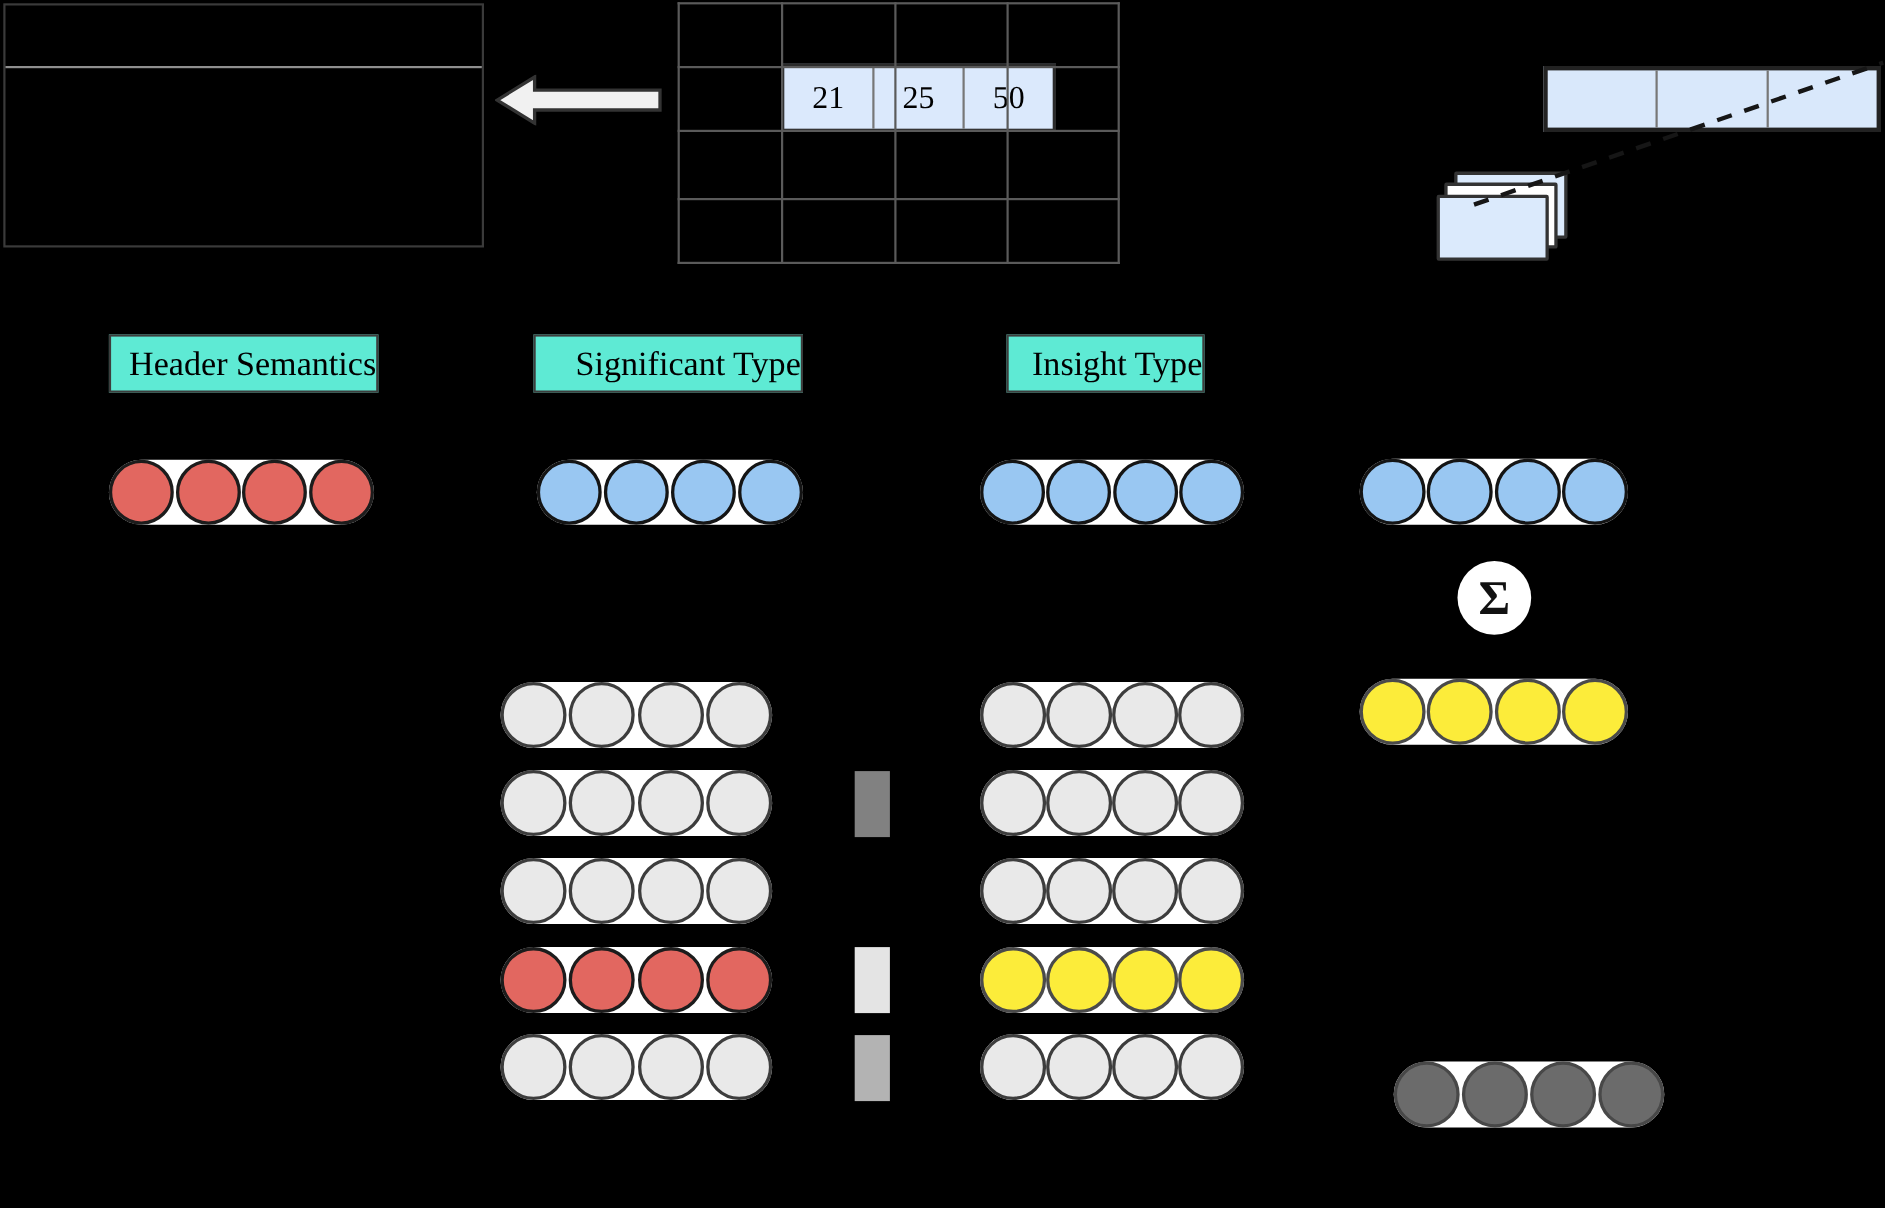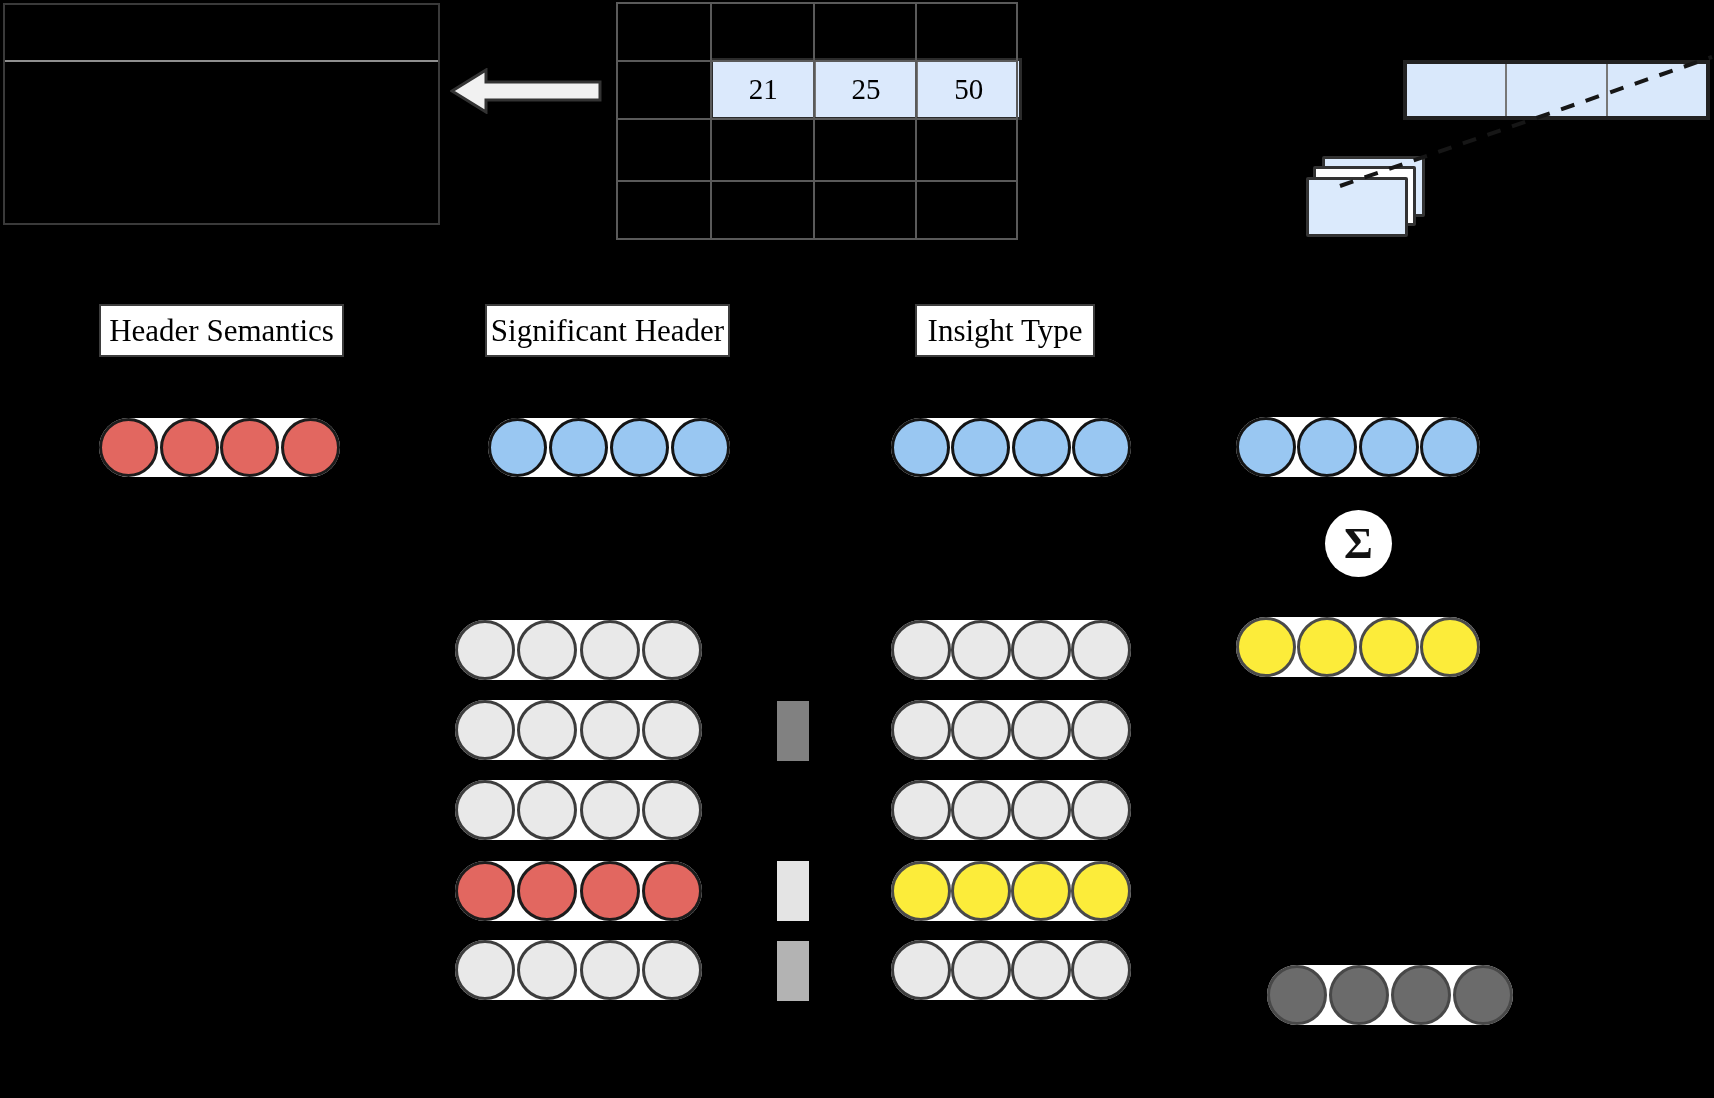--- a/index.html
+++ b/index.html
@@ -6,35 +6,35 @@
   .canvas{position:relative;width:1714px;height:1098px;background:#000;overflow:hidden;
           font-family:"Liberation Serif","DejaVu Serif",serif;}
   .abs{position:absolute;}
   
   .icard{position:absolute;left:3px;top:3px;width:437px;height:222px;
          border:2px solid #3a3a3a;box-sizing:border-box;}
   .icard-divider{position:absolute;left:0;right:0;top:55px;height:2px;background:#8f8f8f;}
   
   .table-wrap{position:absolute;left:616px;top:2px;width:402px;height:238px;}
   .gridline{position:absolute;}
-  .hl-group{position:absolute;left:94px;top:56px;width:312px;height:62px;display:flex;
+  .hl-group{position:absolute;left:94px;top:56px;width:250px;height:62px;display:flex;
             box-sizing:border-box;border:3px solid #2b2b2b;}
   .hl-cell{flex:1;display:flex;align-items:center;justify-content:center;
            font-size:29px;color:#000;}
   .hl-cell + .hl-cell{border-left:2px solid #777;}
   
   .vbar{position:absolute;left:1403px;top:60px;width:307px;height:60px;display:flex;
         box-sizing:border-box;border:4px solid #222;}
   .vbar-cell{flex:1;}
   .vbar-cell + .vbar-cell{border-left:2px solid #777;}
   
   .card{position:absolute;box-sizing:border-box;border:3px solid #333;border-radius:2px;}
   
-  .label-box{position:absolute;background:#ffffff;border:2px solid #3d3d3d;box-sizing:border-box;
-             display:flex;align-items:center;justify-content:center;font-size:31px;color:#000;}
+  .label-box{position:absolute;background:#5eead4;border:2px solid #3d3d3d;box-sizing:border-box;
+             display:flex;align-items:center;justify-content:flex-end;font-size:31px;color:#000;}
   .mlp{position:absolute;left:1338px;top:808px;width:100px;height:102px;background:#eee;
        border:2px solid #555;box-sizing:border-box;display:flex;align-items:center;
        justify-content:center;font-size:31px;color:#000;}
   .sigma{position:absolute;left:1325px;top:510px;width:67px;height:67px;background:#fff;
          border-radius:50%;display:flex;align-items:center;justify-content:center;
          font-size:44px;font-weight:bold;color:#111;}
   
   .pill-row{position:absolute;background:#fff;display:flex;justify-content:space-between;
             align-items:center;}
   .unit{border-radius:50%;box-sizing:border-box;border:3px solid #222;flex:none;}
@@ -83,21 +83,21 @@
   <div class="card" id="card-front" style="left: 1306px; top: 177px; width: 102px; height: 60px; background: rgb(219, 234, 252); border-color: rgb(51, 51, 51);"></div>
 
   <svg class="overlay" width="1714" height="1098">
     <line id="dash-line" x1="1340" y1="186" x2="1712" y2="57" stroke-width="4" stroke-dasharray="14 12" stroke="#161616"></line>
   </svg>
 
   <div class="label-box" style="left:99px;top:304px;width:245px;height:53px;">
     <span>Header Semantics</span>
   </div>
   <div class="label-box" style="left:485px;top:304px;width:245px;height:53px;">
-    <span>Significant Header</span>
+    <span>Significant Type</span>
   </div>
   <div class="label-box" style="left:915px;top:304px;width:180px;height:53px;">
     <span>Insight Type</span>
   </div>
 
   <div class="sigma">
     <span>Σ</span>
   </div>
 
 

